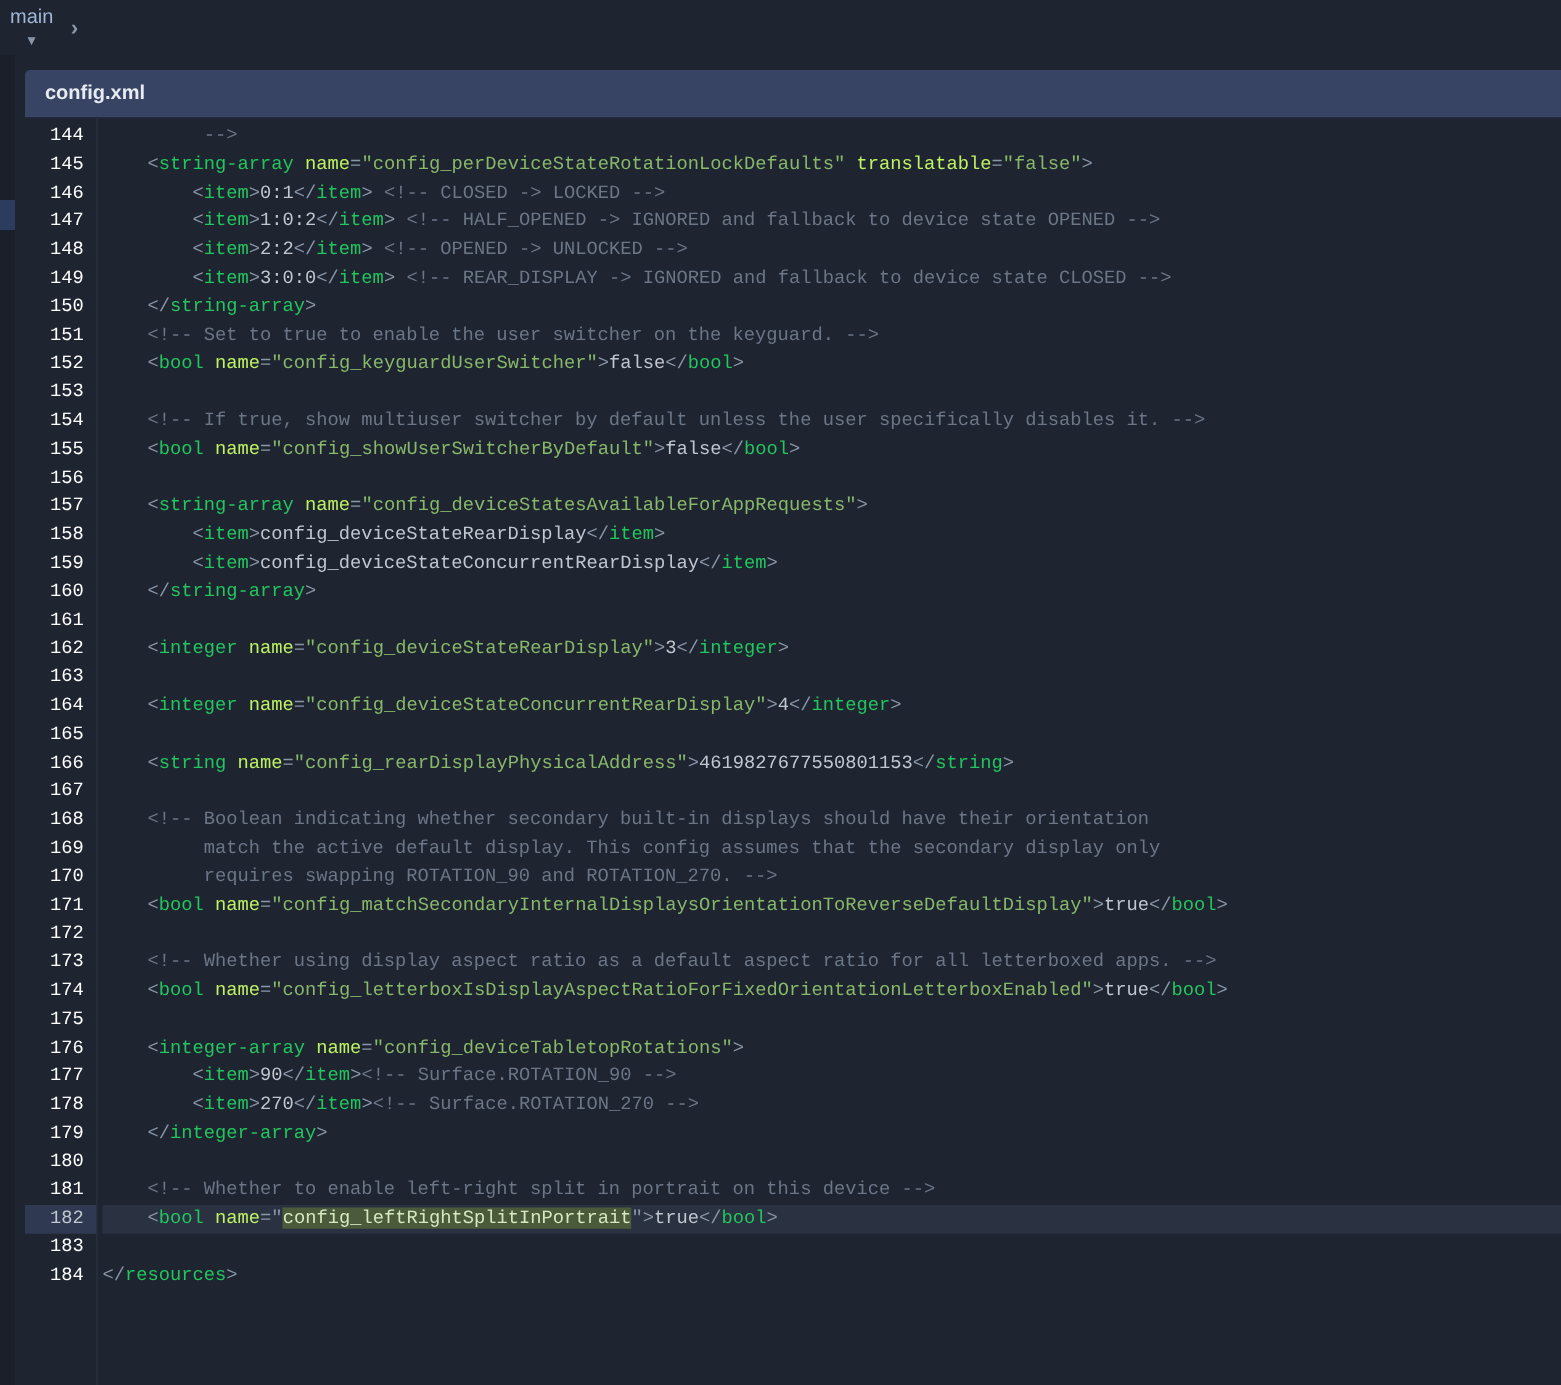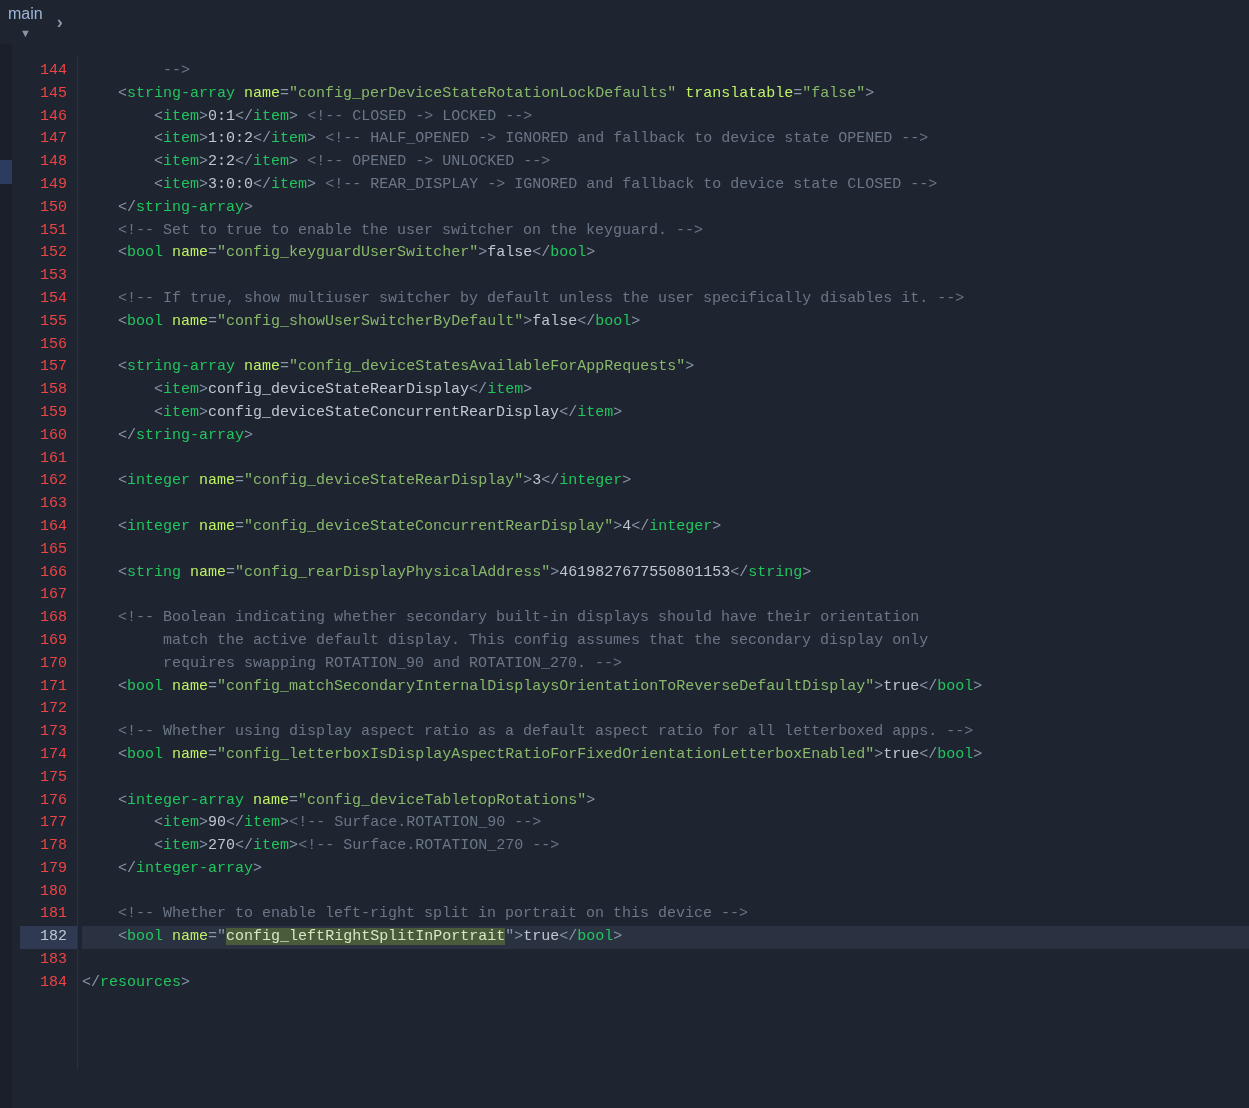--- a/index.html
+++ b/index.html
@@ -86,21 +86,21 @@
   }
   .gutter {
     background: #1e2430;
     width: 58px;
     flex-shrink: 0;
     text-align: right;
     padding-top: 4px;
     border-right: 1px solid #2a3240;
   }
   .gutter .ln {
-    color: #ef4444;
+    color: #ffffff;
     font-size: 15px;
     line-height: 22.8px;
     padding-right: 10px;
   }
   .gutter .ln.hl { background: #2f3a52; color: #c0c7d0; }
   .code {
     flex: 1;
     padding-top: 4px;
     padding-left: 4px;
     white-space: pre;
@@ -129,20 +129,23 @@
     <span class="caret">▼</span>
   </div>
   <span class="chev">›</span>
 </div>
 
 <div class="left-rail">
   <div class="marker" style="top:116px"></div>
 </div>
 
 <div class="editor-wrap">
+  <div class="tab-row">
+    <div class="tab">config.xml</div>
+  </div>
   <div class="code-area">
     <div class="gutter" id="gutter">
         <div class="ln">144</div>
         <div class="ln">145</div>
         <div class="ln">146</div>
         <div class="ln">147</div>
         <div class="ln">148</div>
         <div class="ln">149</div>
         <div class="ln">150</div>
         <div class="ln">151</div>

